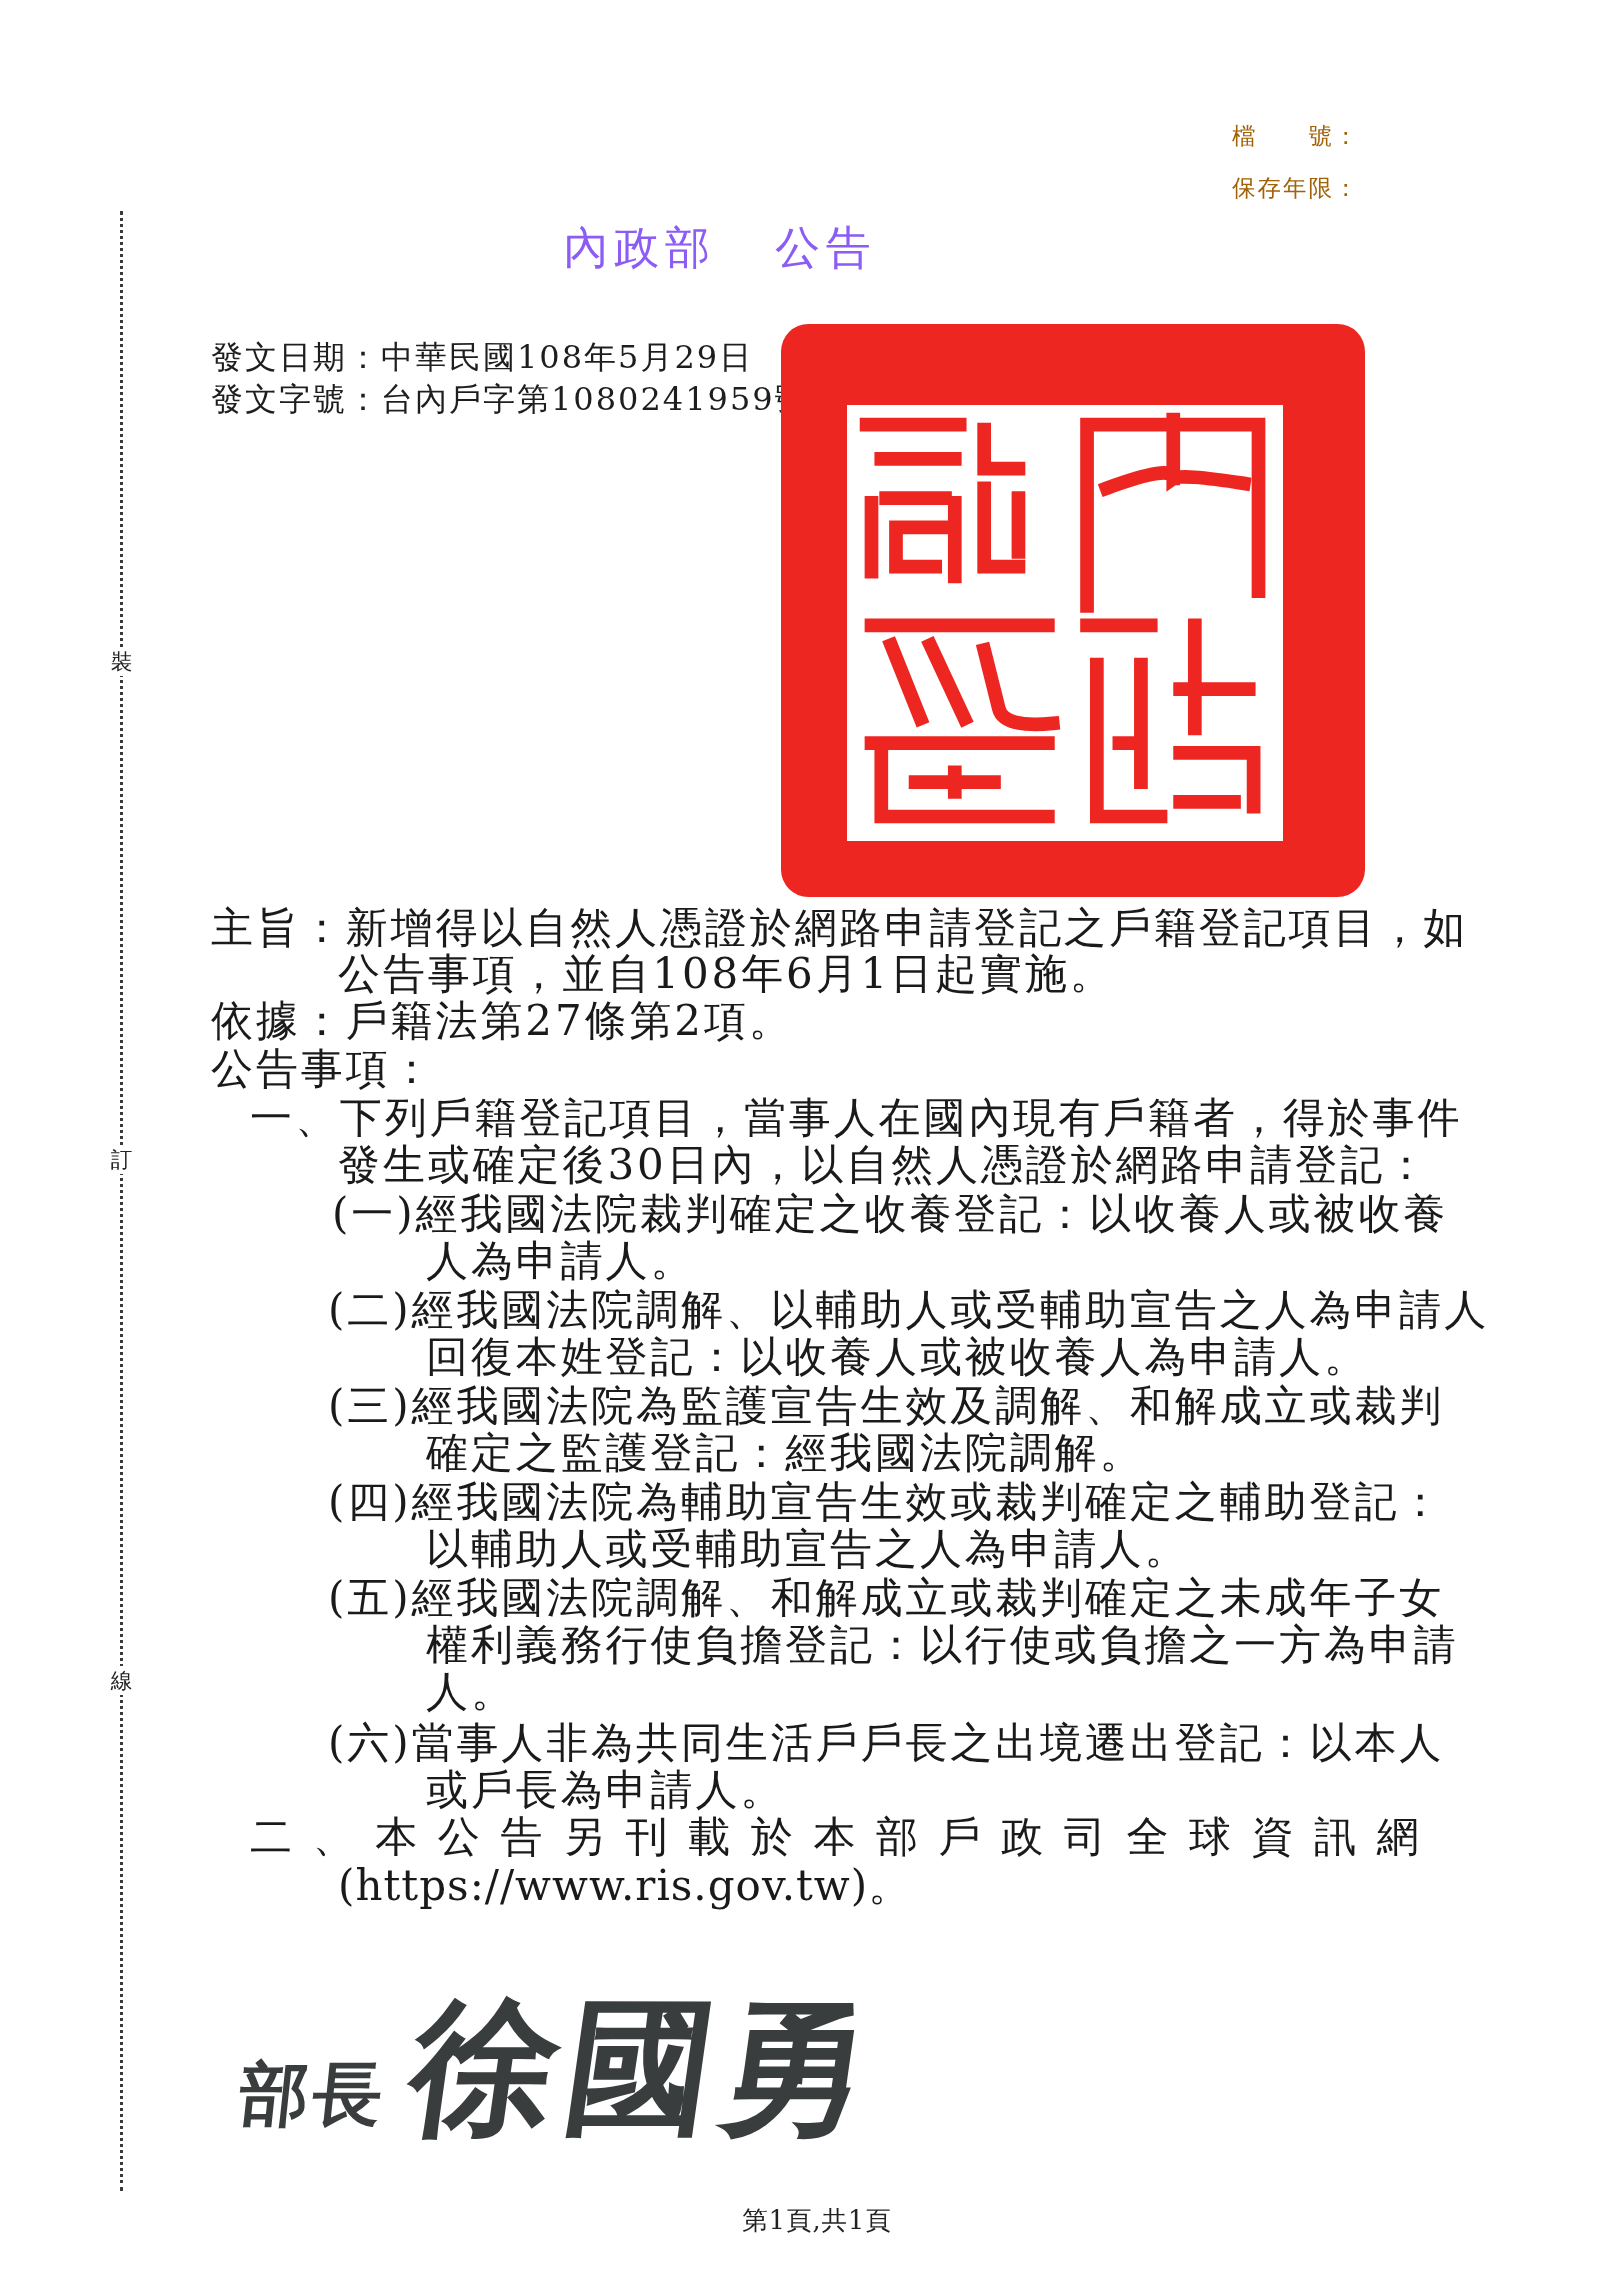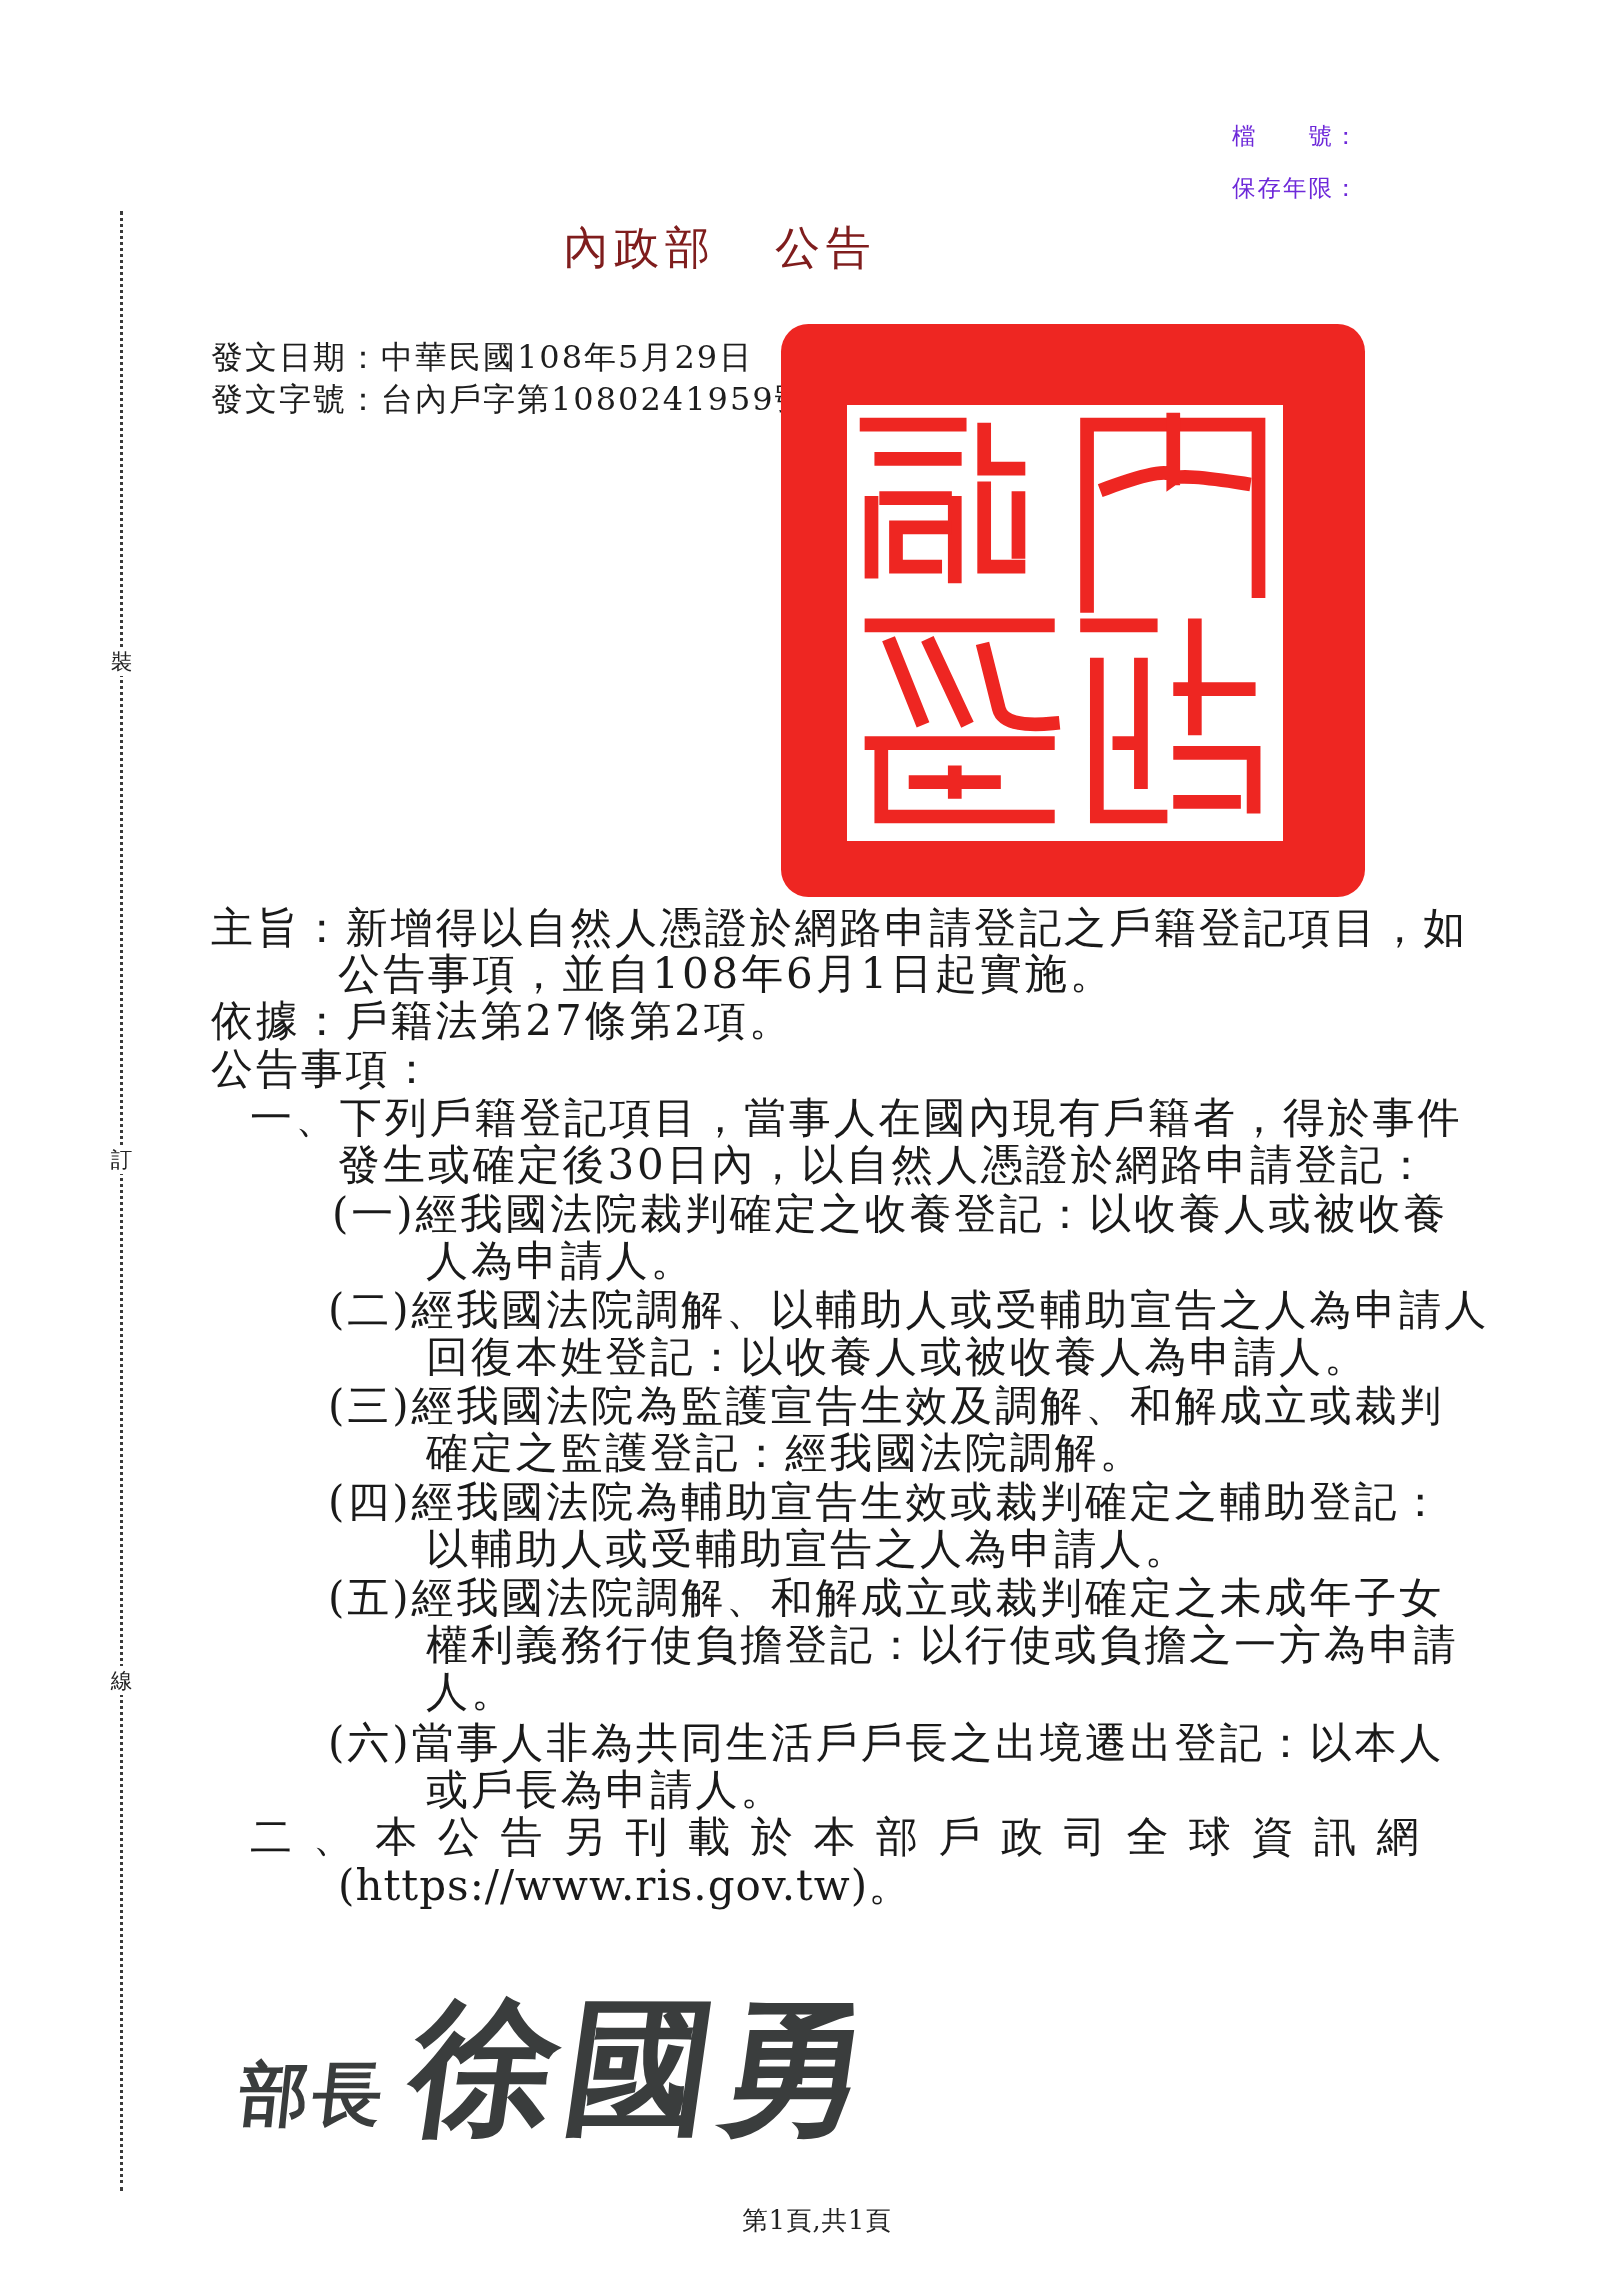--- a/index.html
+++ b/index.html
@@ -13,26 +13,26 @@
     .bind-line {
       position: absolute; left: 120px; width: 0;
       border-left: 3.9px dotted #3a3a3a;
     }
     .bind-label {
       position: absolute; left: 107px; width: 29px; text-align: center;
       font-size: 21.6px; color: #222; background: #fff; line-height: 29px;
     }
 
     
-    .meta { position: absolute; left: 1232px; font-size: 23.5px; color: #6d28d9; letter-spacing: 2px; }
+    .meta { position: absolute; left: 1232px; font-size: 23.5px; color: #a16207; letter-spacing: 2px; }
 
     
     .title {
       position: absolute; top: 218px; left: 0; width: 1440px; text-align: center;
-      font-size: 45px; letter-spacing: 5.9px; color: #7f1d1d;
+      font-size: 45px; letter-spacing: 5.9px; color: #8b5cf6;
     }
     .title .gap { display: inline-block; width: 59px; }
 
     
     .info { position: absolute; left: 211px; font-size: 32px; letter-spacing: 2px; color: #1e1e1e; }
 
     
     .line { position: absolute; font-size: 42px; letter-spacing: 2.9px; white-space: nowrap; color: #1a1a1a; }
 
     

